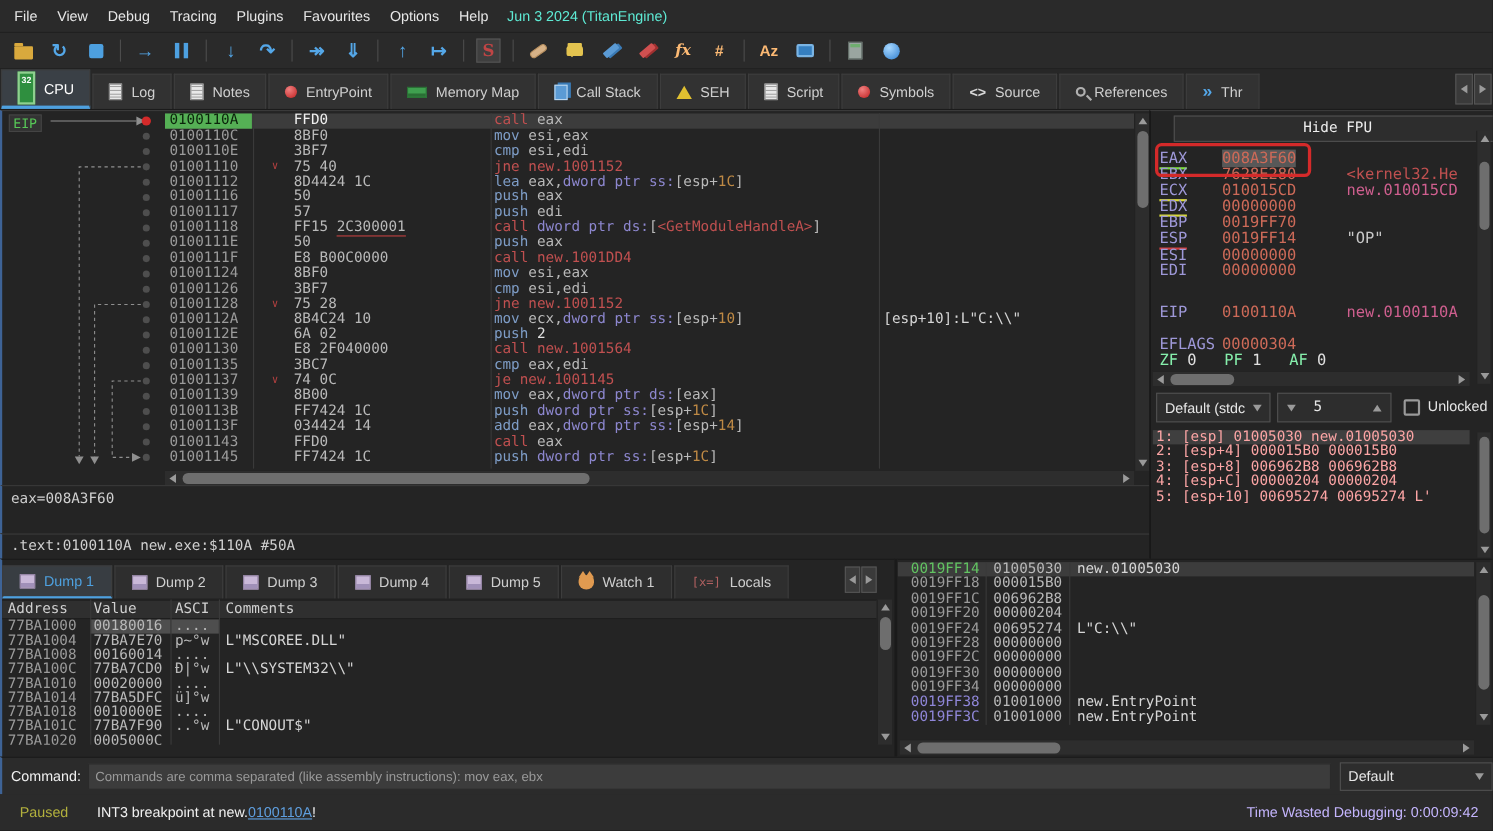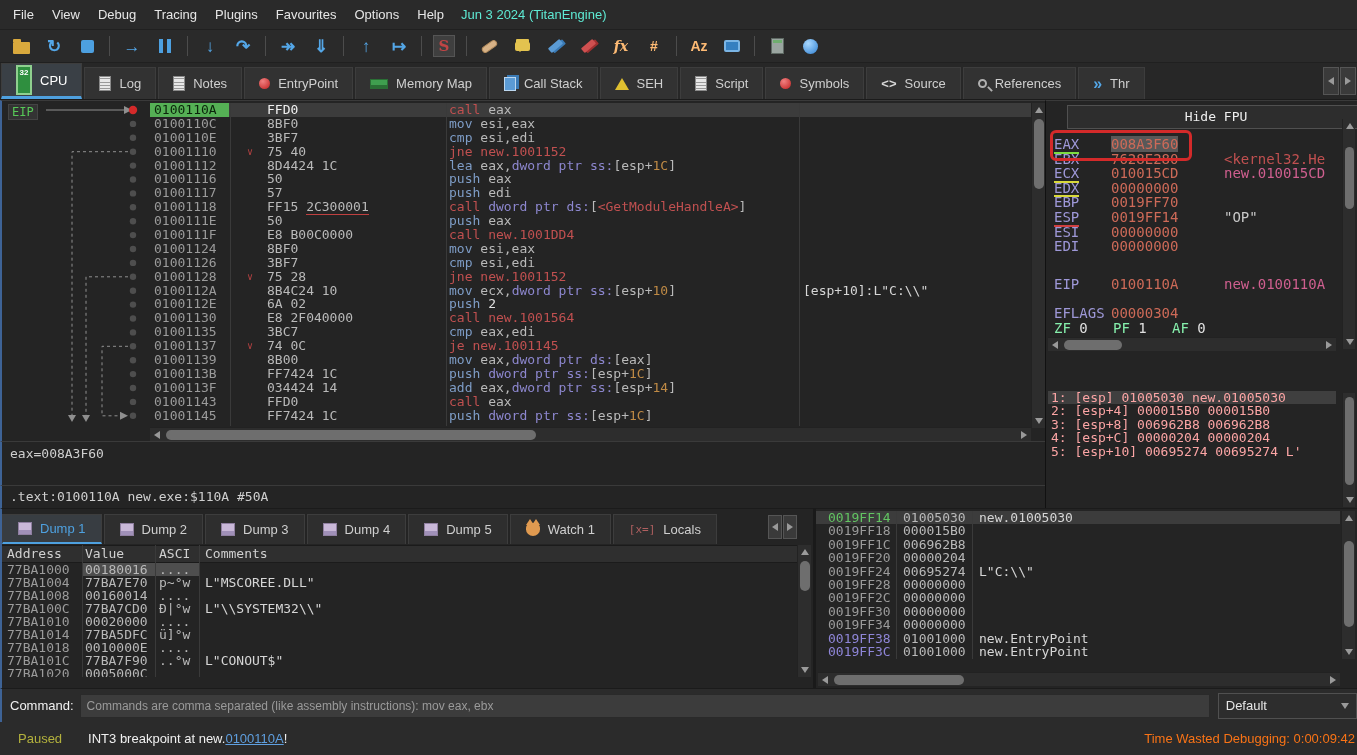--- a/index.html
+++ b/index.html
@@ -153,21 +153,21 @@
   
   #cmdbar{position:absolute;left:0;top:688px;width:1357px;height:34px;background:#2b2b2b;border-top:1px solid #1b1b1b;border-left:2px solid #3e6396;display:flex;align-items:center}
   #cmd-label{font-size:13px;color:#f0f0f0;padding:0 6px 0 8px}
   #cmd-input{width:1146px;height:24px;background:#3c3c3c;border:1px solid #2a2a2a;color:#d0d0d0;font-family:Liberation Sans, sans-serif;font-size:12px;padding:0 6px;outline:none}
   #cmd-input::placeholder{color:#9a9a9a}
   #cmd-dd{width:141px;height:26px;margin-left:8px}
   #statusbar{position:absolute;left:0;top:722px;width:1357px;height:33px;background:#2b2b2b;display:flex;align-items:center;font-size:13px}
   #status-state{color:#b3b13d;padding:0 26px 0 18px}
   #status-msg{color:#f0f0f0}
   #status-link{color:#5f9fdf;text-decoration:underline}
-  #status-time{margin-left:auto;padding-right:2px;color:#f97316}
+  #status-time{margin-left:auto;padding-right:13px;color:#c4b5fd}
 </style>
 </head>
 <body>
 
 <div id="root">
 
   <div id="menubar">
     <div id="menu-items">
         <div class="menu-item">File</div>
         <div class="menu-item">View</div>
@@ -440,20 +440,33 @@
     </div>
     <div class="hscroll" id="reg-hscroll">
       <div class="arr" style="left:0">
           <i class="tri-l"></i>
         </div>
       <div class="thumb" style="top:2px;height:10px;left:16px;width:58px"></div>
       <div class="arr" style="right:0">
           <i class="tri-r"></i>
         </div>
     </div>
+    <div id="conv-row">
+      <div id="conv-dd" class="dd">
+        <span>Default (stdc</span>
+          <i class="tri-d"></i>
+      </div>
+      <div id="spinner">
+        <i class="tri-d"></i>
+          <span class="val">5</span>
+          <i class="tri-u"></i>
+      </div>
+      <div id="chk"></div>
+      <div id="chk-label">Unlocked</div>
+    </div>
     <div id="args">
         <div class="arg-row sel">1: [esp] 01005030 new.01005030</div>
         <div class="arg-row">2: [esp+4] 000015B0 000015B0</div>
         <div class="arg-row">3: [esp+8] 006962B8 006962B8</div>
         <div class="arg-row">4: [esp+C] 00000204 00000204</div>
         <div class="arg-row">5: [esp+10] 00695274 00695274 L'</div>
       </div>
     <div class="vscroll" style="right:2px;top:292px;height:114px;width:13px">
       <div class="thumb" style="left:2px;width:9px;top:4px;height:88px"></div>
       <div class="arr" style="bottom:0">

